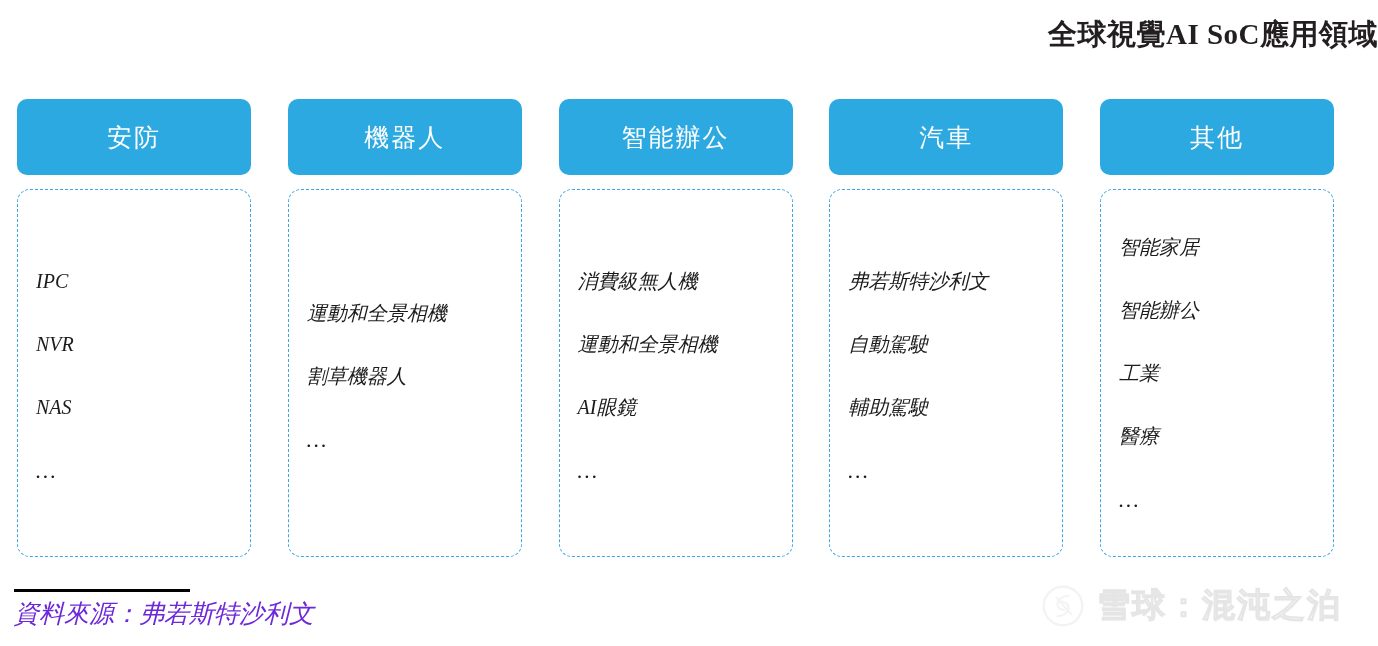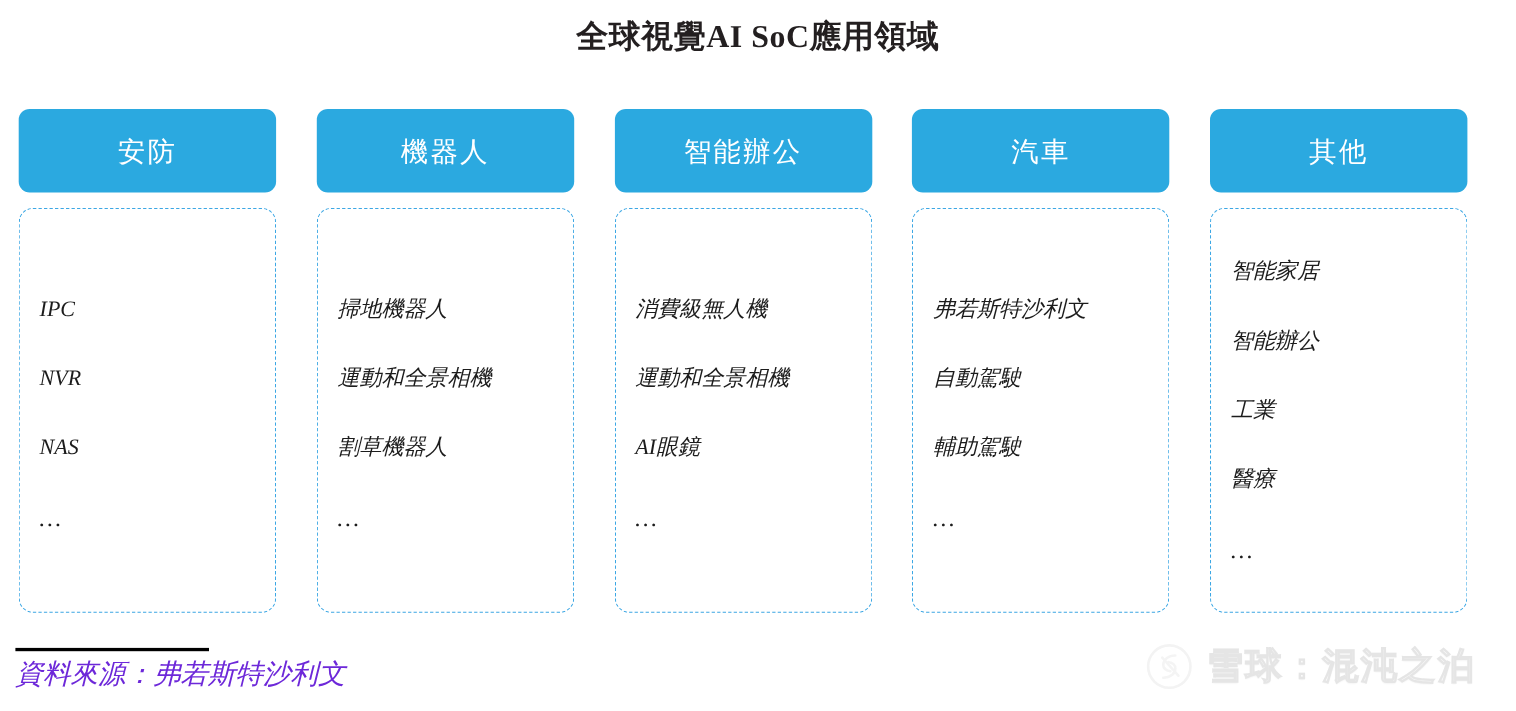--- a/index.html
+++ b/index.html
@@ -14,21 +14,21 @@
     overflow: hidden;
     position: relative;
   }
 
   
   .page-title {
     position: absolute;
     top: 14px;
     left: 0;
     width: 1378px;
-    text-align: center;
+    text-align: right;
     font-family: "Liberation Serif", "DejaVu Serif", serif;
     font-weight: bold;
     font-size: 29px;
     line-height: 40px;
     color: #231f20;
     letter-spacing: 0.5px;
   }
 
   
   .board {
@@ -148,21 +148,20 @@
       <div class="item">IPC</div>
       <div class="item">NVR</div>
       <div class="item">NAS</div>
       <div class="item ellipsis">…</div>
     </div>
   </div>
 
   <div class="column">
     <div class="col-header">機器人</div>
     <div class="col-body items-4">
-      <div class="item">掃地機器人</div>
       <div class="item">運動和全景相機</div>
       <div class="item">割草機器人</div>
       <div class="item ellipsis">…</div>
     </div>
   </div>
 
   <div class="column">
     <div class="col-header">智能辦公</div>
     <div class="col-body items-4">
       <div class="item">消費級無人機</div>

